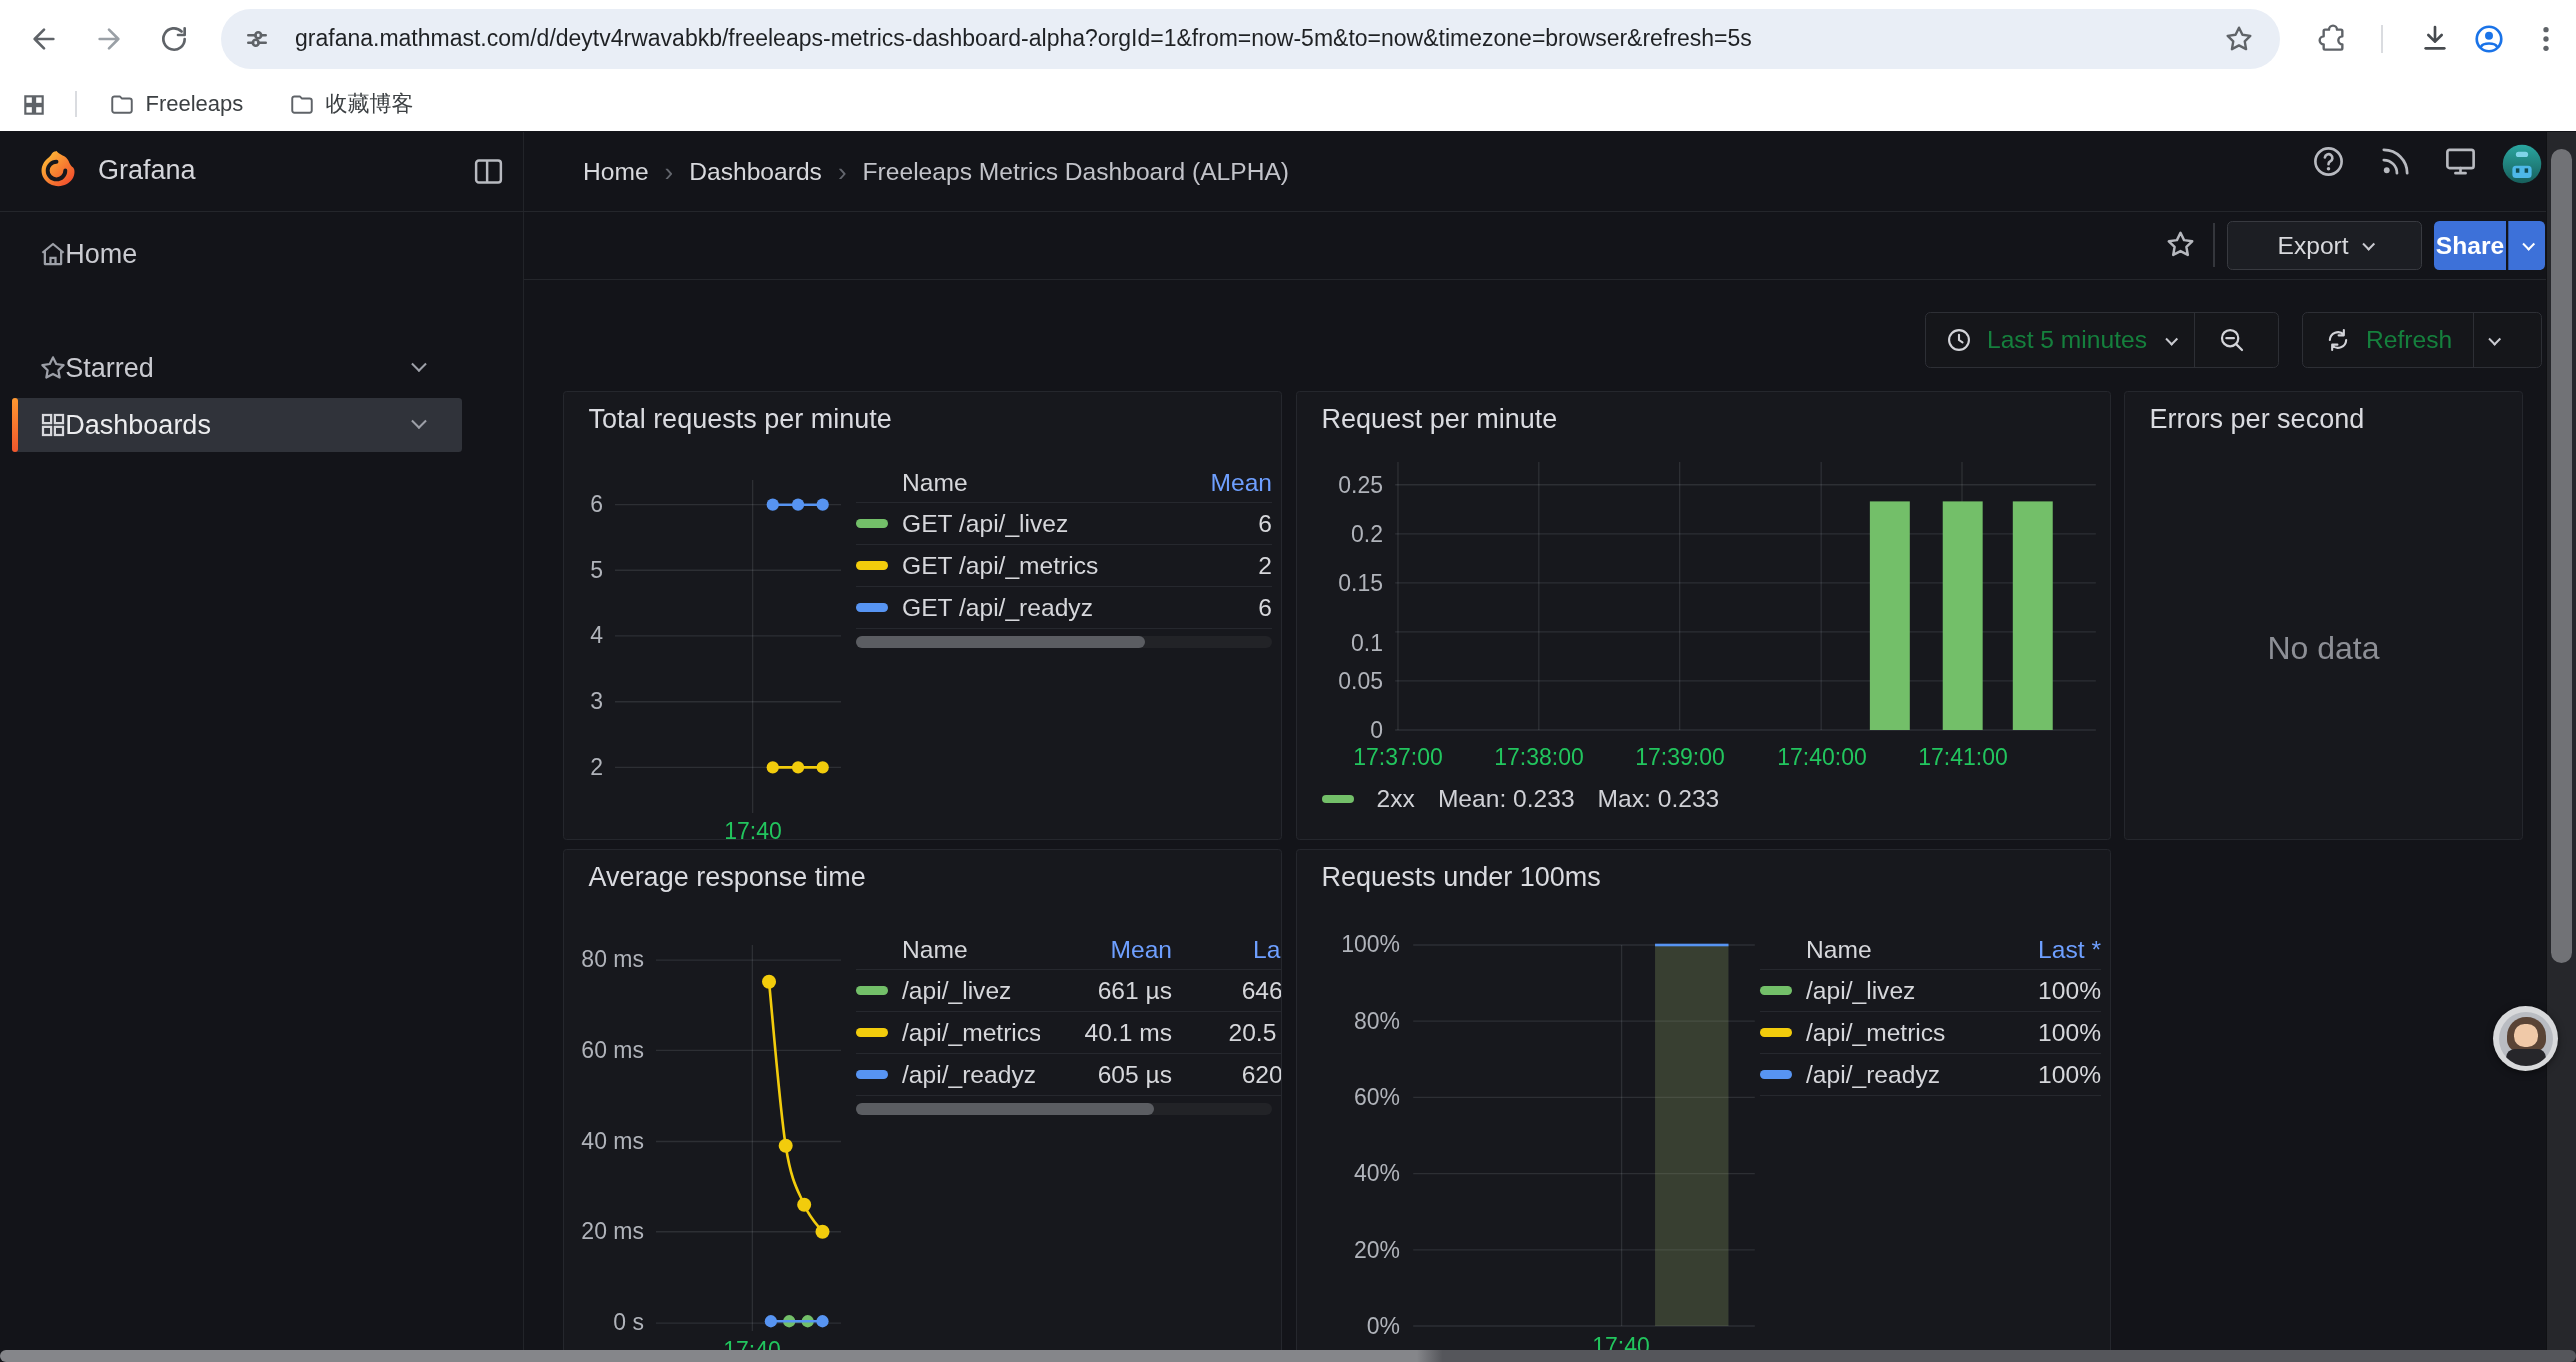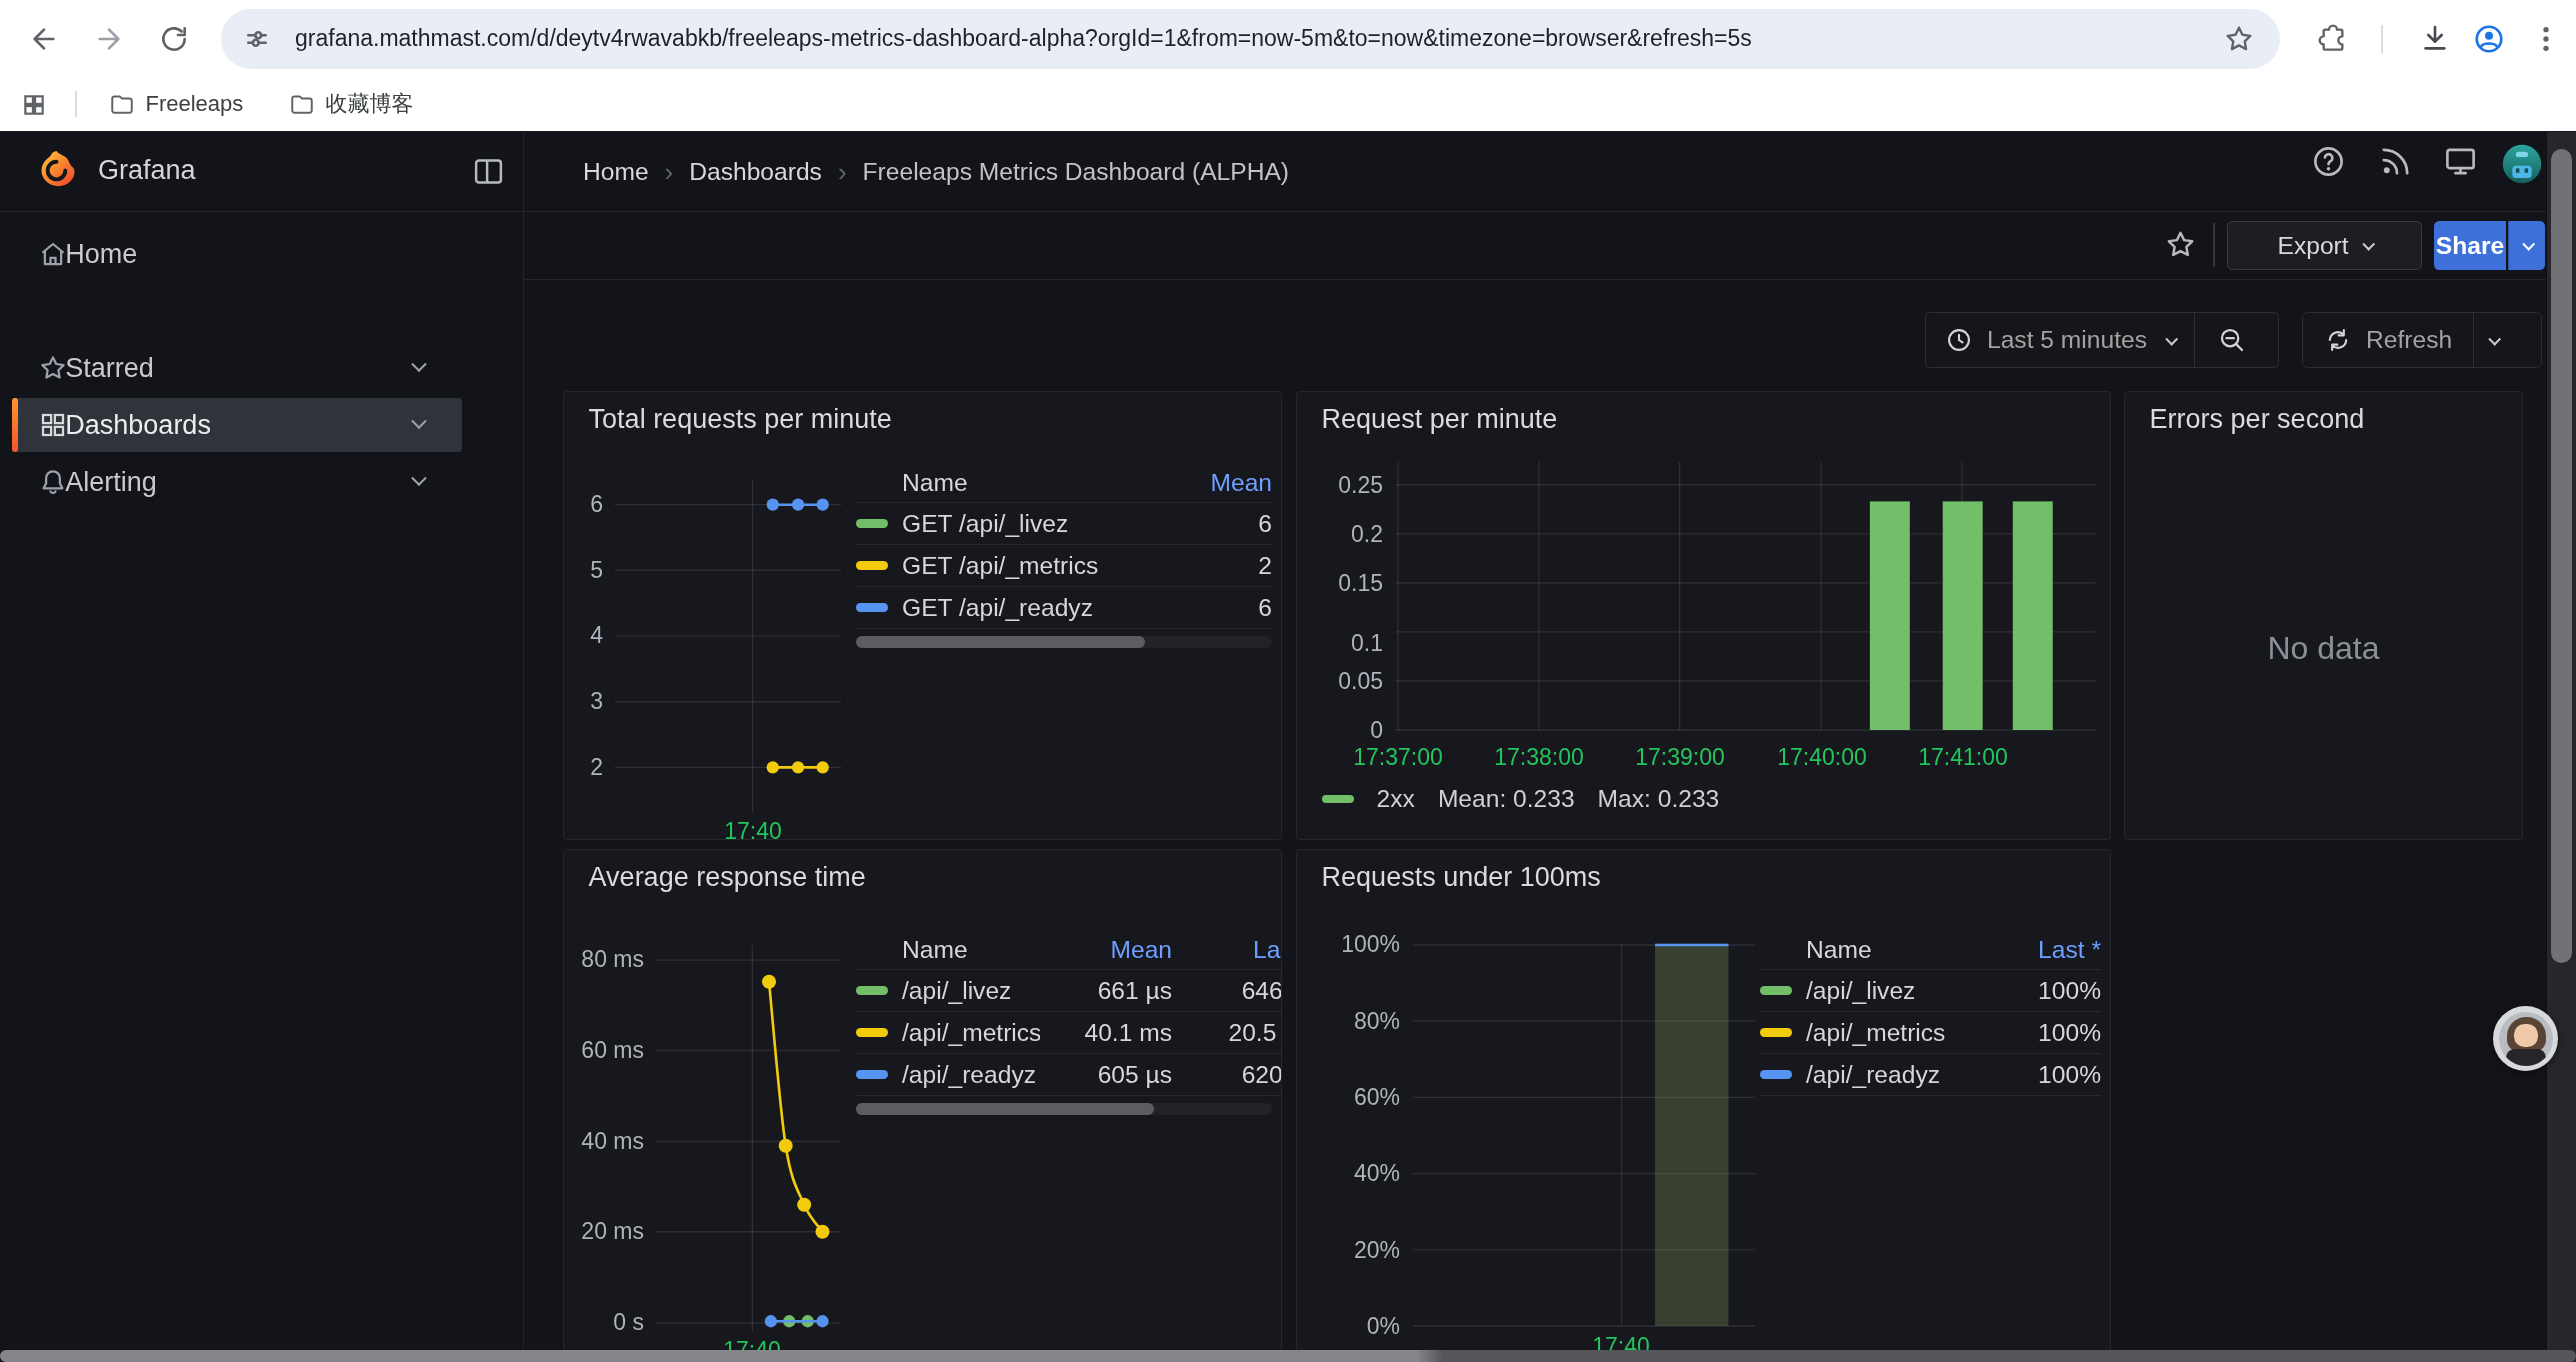--- a/index.html
+++ b/index.html
@@ -34,21 +34,21 @@
   #searchbox .ph{font-size:24.6px;color:#8f929a;margin-left:14px}
   #shortcut{margin-left:auto;margin-right:16px;display:flex;align-items:center;gap:8.8px;font-size:23px;color:#8f929a}
   .hdr-ic{position:absolute;top:12.3px;width:35px;height:35px}
   
   .btn{position:absolute;height:49px;border-radius:5.3px;display:flex;align-items:center;justify-content:center;font-size:24.6px;cursor:pointer}
   .btn.dark{background:#1c1e23;border:0.9px solid #383a40;color:#d8d9dd}
   .btn.blue{background:#3d71d9;color:#ffffff;font-weight:700;border:none}
   .chev.sm{width:8.8px;height:8.8px;border-width:2.2px;border-color:#c9cad0}
   .chev.white{border-color:#fff}
   
-  .tgroup{position:absolute;top:180px;height:56px;border:0.9px solid #2d2f35;border-radius:5.3px;background:#15161a;display:flex;align-items:center;color:#a3a3a3;font-size:24.6px}
+  .tgroup{position:absolute;top:180px;height:56px;border:0.9px solid #2d2f35;border-radius:5.3px;background:#15161a;display:flex;align-items:center;color:#15803d;font-size:24.6px}
   .tdiv{width:0.9px;height:54px;background:#2d2f35}
   
   .panel{position:absolute;background:#17181d;border:0.9px solid #25272d;border-radius:3.5px;overflow:hidden}
   .ptitle{position:absolute;left:24.6px;top:12.3px;font-size:27px;font-weight:500;color:#dadbe0;cursor:pointer}
   .chart{position:absolute;left:0;top:0;right:0;bottom:0}
   .plot{position:absolute}
   .ytick{position:absolute;left:0;text-align:right;font-size:23px;line-height:24.6px;color:#b0b3ba;white-space:nowrap}
   .xtick{position:absolute;transform:translateX(-50%);font-size:23px;color:#22c55e;white-space:nowrap}
   .ltable{position:absolute;font-size:24.6px}
   .lhead{display:flex;height:39px;align-items:center;color:#6e9fff;font-weight:500;border-bottom:1.8px solid #26282e}
@@ -175,28 +175,20 @@
     </div>
     <div class="side-item active" style="top:266px">
       <div class="accentbar"></div>
       <svg class="side-ic" viewBox="0 0 24 24">
           <rect x="4" y="4" width="6.5" height="6.5" fill="none" stroke="#d8d9dd" stroke-width="1.8"></rect>
           <rect x="13.5" y="4" width="6.5" height="6.5" fill="none" stroke="#d8d9dd" stroke-width="1.8"></rect>
           <rect x="4" y="13.5" width="6.5" height="6.5" fill="none" stroke="#d8d9dd" stroke-width="1.8"></rect>
           <rect x="13.5" y="13.5" width="6.5" height="6.5" fill="none" stroke="#d8d9dd" stroke-width="1.8"></rect>
         </svg>
       <span class="lbl">Dashboards</span>
-      <span class="chev side-chev"></span>
-    </div>
-    <div class="side-item" style="top:323px">
-      <svg class="side-ic" viewBox="0 0 24 24">
-          <path d="M12 3.5c-3.2 0-5.5 2.4-5.5 5.5v4L4.5 17h15L17.5 13V9c0-3.1-2.3-5.5-5.5-5.5z" fill="none" stroke="#9da0a8" stroke-width="1.8" stroke-linejoin="round"></path>
-          <path d="M10 19.5a2.2 2.2 0 0 0 4 0" fill="none" stroke="#9da0a8" stroke-width="1.8" stroke-linecap="round"></path>
-        </svg>
-      <span class="lbl">Alerting</span>
       <span class="chev side-chev"></span>
     </div>
   </div>
 
   <div class="hline" style="left:0;top:79px;width:2576px"></div>
   <div class="hline" style="left:524px;top:147px;width:2022px"></div>
 
   <div style="position:absolute;left:583px;top:24.6px;display:flex;align-items:center">
     <span class="crumb">Home</span>
     <span class="csep">›</span>

